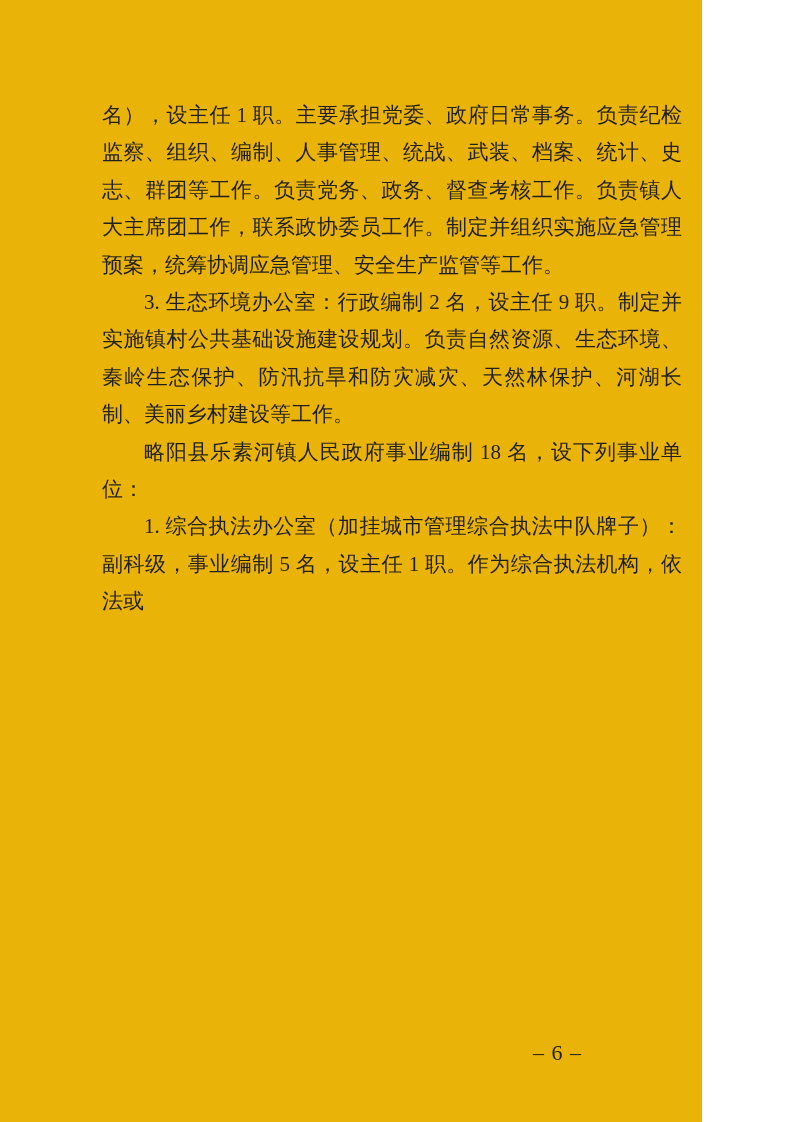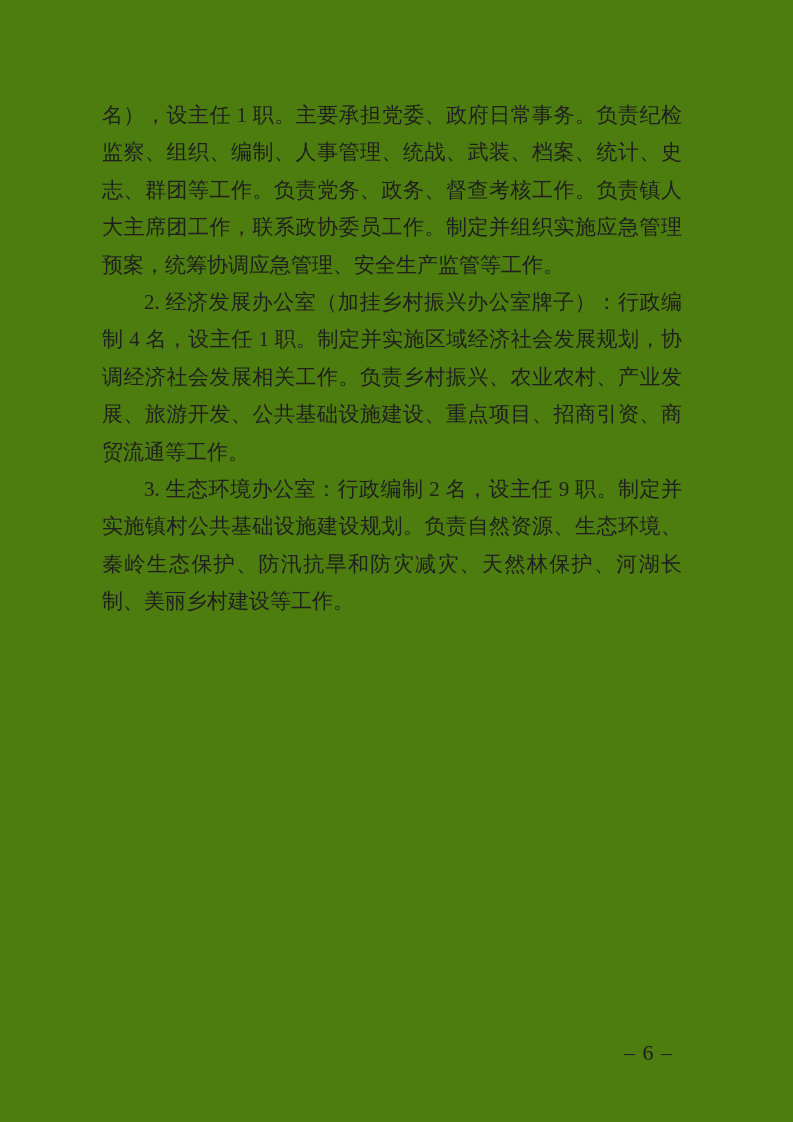--- a/index.html
+++ b/index.html
@@ -2,23 +2,23 @@
 <html><head>
 <meta charset="utf-8">
 <style>
   html, body {
     margin: 0;
     padding: 0;
     background: #ffffff;
   }
   .page {
     position: relative;
-    width: 793px;
+    width: 702px;
     height: 1122px;
-    background: #4d7c0f;
+    background: #eab308;
     overflow: hidden;
     font-family: "Liberation Serif", "DejaVu Serif", serif;
     color: #1f1f1f;
   }
   .doc-body {
     position: absolute;
     left: 102px;
     top: 97px;
     width: 580px;
     font-size: 21px;
@@ -42,17 +42,18 @@
     color: #1f1f1f;
     letter-spacing: 1px;
   }
 </style>
 </head>
 <body>
 
 <div class="page">
   <div class="doc-body">
     <p>名），设主任 1 职。主要承担党委、政府日常事务。负责纪检监察、组织、编制、人事管理、统战、武装、档案、统计、史志、群团等工作。负责党务、政务、督查考核工作。负责镇人大主席团工作，联系政协委员工作。制定并组织实施应急管理预案，统筹协调应急管理、安全生产监管等工作。</p>
-    <p class="indent">2. 经济发展办公室（加挂乡村振兴办公室牌子）：行政编制 4 名，设主任 1 职。制定并实施区域经济社会发展规划，协调经济社会发展相关工作。负责乡村振兴、农业农村、产业发展、旅游开发、公共基础设施建设、重点项目、招商引资、商贸流通等工作。</p>
     <p class="indent">3. 生态环境办公室：行政编制 2 名，设主任 9 职。制定并实施镇村公共基础设施建设规划。负责自然资源、生态环境、秦岭生态保护、防汛抗旱和防灾减灾、天然林保护、河湖长制、美丽乡村建设等工作。</p>
+    <p class="indent">略阳县乐素河镇人民政府事业编制 18 名，设下列事业单位：</p>
+    <p class="indent">1. 综合执法办公室（加挂城市管理综合执法中队牌子）：副科级，事业编制 5 名，设主任 1 职。作为综合执法机构，依法或</p>
   </div>
   <div class="page-footer">– 6 –</div>
 </div>
 
 </body></html>

